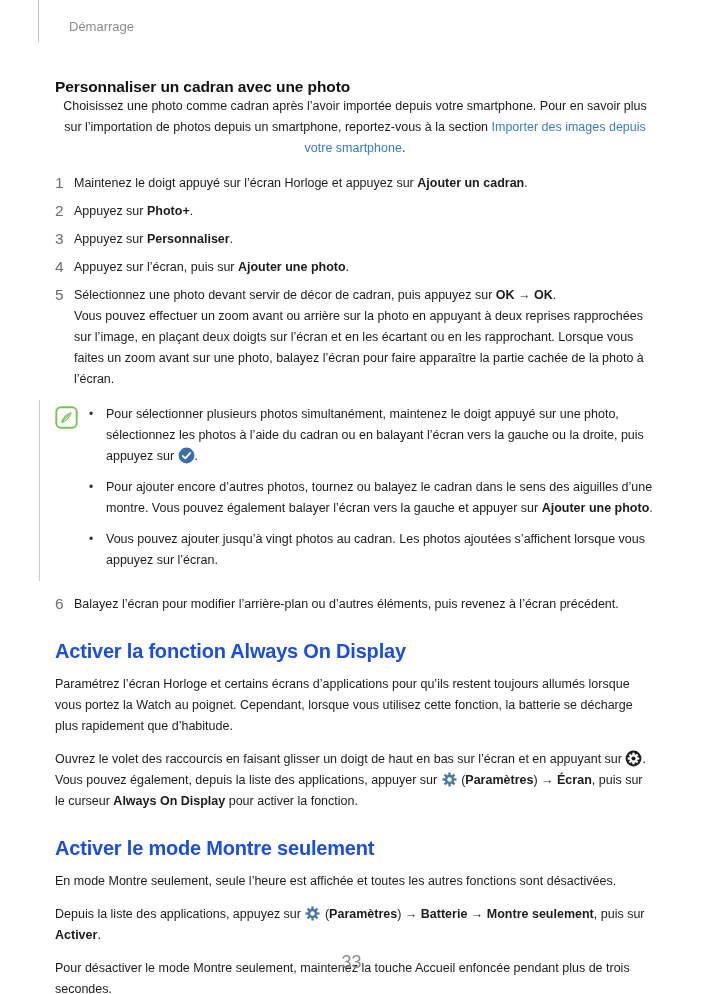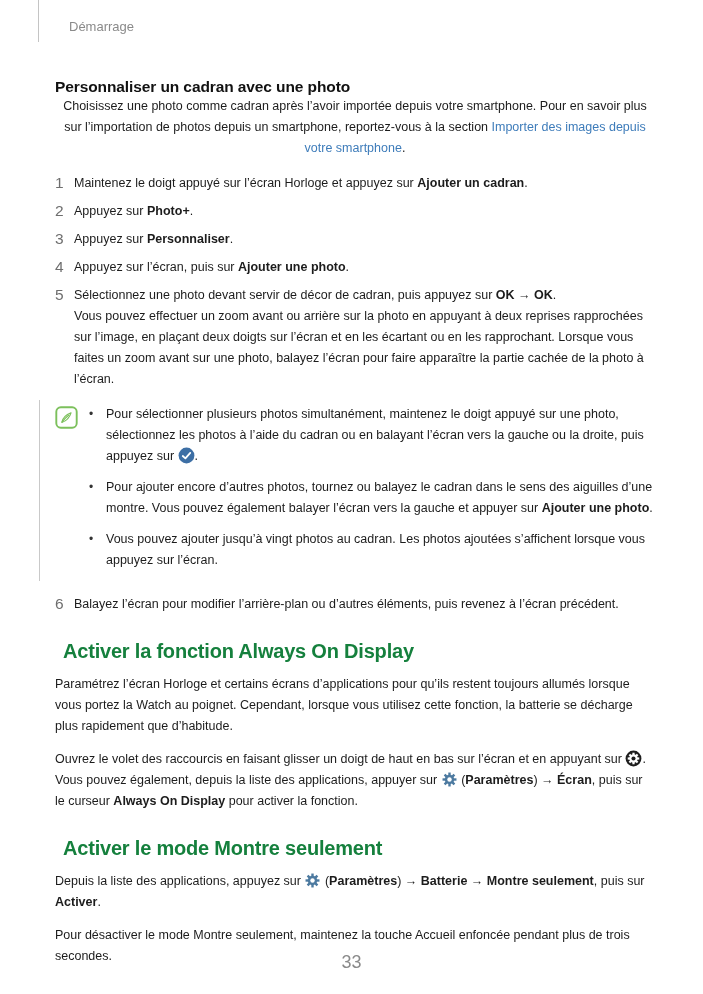--- a/index.html
+++ b/index.html
@@ -19,21 +19,21 @@
   .step .num { flex:none; width:19px; font-size:15.5px; color:#6e6e6e; line-height:20px; }
   .step-text { flex:1; }
   .detail { display:block; }
   .note { margin:10px 0 13px -16px; border-left:1px solid #c9c9c9; padding:4px 0 0 15px; display:flex; }
   .note-icon { flex:none; width:23px; height:23px; margin-top:2px; }
   .note-icon svg { display:block; width:100%; height:100%; }
   .note-bullets { flex:1; margin-left:11px; }
   .bullet { display:flex; margin-bottom:10px; }
   .bullet .dot { flex:none; width:17px; font-size:12px; color:#333; line-height:21px; }
   .bullet-text { flex:1; }
-  h2.section { font-size:20px; font-weight:bold; color:#15803d; margin:25px 8px 11px; letter-spacing:-0.2px; }
+  h2.section { font-size:20px; font-weight:bold; color:#1d4ed8; margin:25px 0 11px; letter-spacing:-0.2px; }
   .para { margin-bottom:12px; }
   .icon-inline { display:inline-block; width:17px; height:17px; vertical-align:-4px; }
   .icon-inline svg { display:block; width:100%; height:100%; }
   .footer { position:absolute; top:952px; left:0; width:703px; text-align:center; font-size:18px; color:#8a8a8a; }
 </style>
 </head>
 <body>
 
 <div class="top-rule"></div>
 <div class="breadcrumb">Démarrage</div>
@@ -129,20 +129,21 @@
             <rect x="8.6" y="1.8" width="2.8" height="16.4" transform="rotate(90 10 10)"></rect>
             <rect x="8.6" y="1.8" width="2.8" height="16.4" transform="rotate(45 10 10)"></rect>
             <rect x="8.6" y="1.8" width="2.8" height="16.4" transform="rotate(135 10 10)"></rect>
           </g>
           <circle cx="10" cy="10" r="5.6" fill="#4d7aa0"></circle>
           <circle cx="10" cy="10" r="2.6" fill="#ffffff"></circle>
         </svg></span><span> (</span><b>Paramètres</b><span>) → </span><b>Écran</b><span>, puis sur le curseur </span><b>Always On Display</b><span> pour activer la fonction.</span></p>
 
   <h2 class="section">Activer le mode Montre seulement</h2>
 
+  <p class="para">En mode Montre seulement, seule l’heure est affichée et toutes les autres fonctions sont désactivées.</p>
 
   <p class="para"><span>Depuis la liste des applications, appuyez sur </span><span class="icon-inline"><svg viewBox="0 0 20 20" xmlns="http://www.w3.org/2000/svg">
           <g fill="#4d7aa0">
             <rect x="8.6" y="1.8" width="2.8" height="16.4"></rect>
             <rect x="8.6" y="1.8" width="2.8" height="16.4" transform="rotate(90 10 10)"></rect>
             <rect x="8.6" y="1.8" width="2.8" height="16.4" transform="rotate(45 10 10)"></rect>
             <rect x="8.6" y="1.8" width="2.8" height="16.4" transform="rotate(135 10 10)"></rect>
           </g>
           <circle cx="10" cy="10" r="5.6" fill="#4d7aa0"></circle>
           <circle cx="10" cy="10" r="2.6" fill="#ffffff"></circle>

